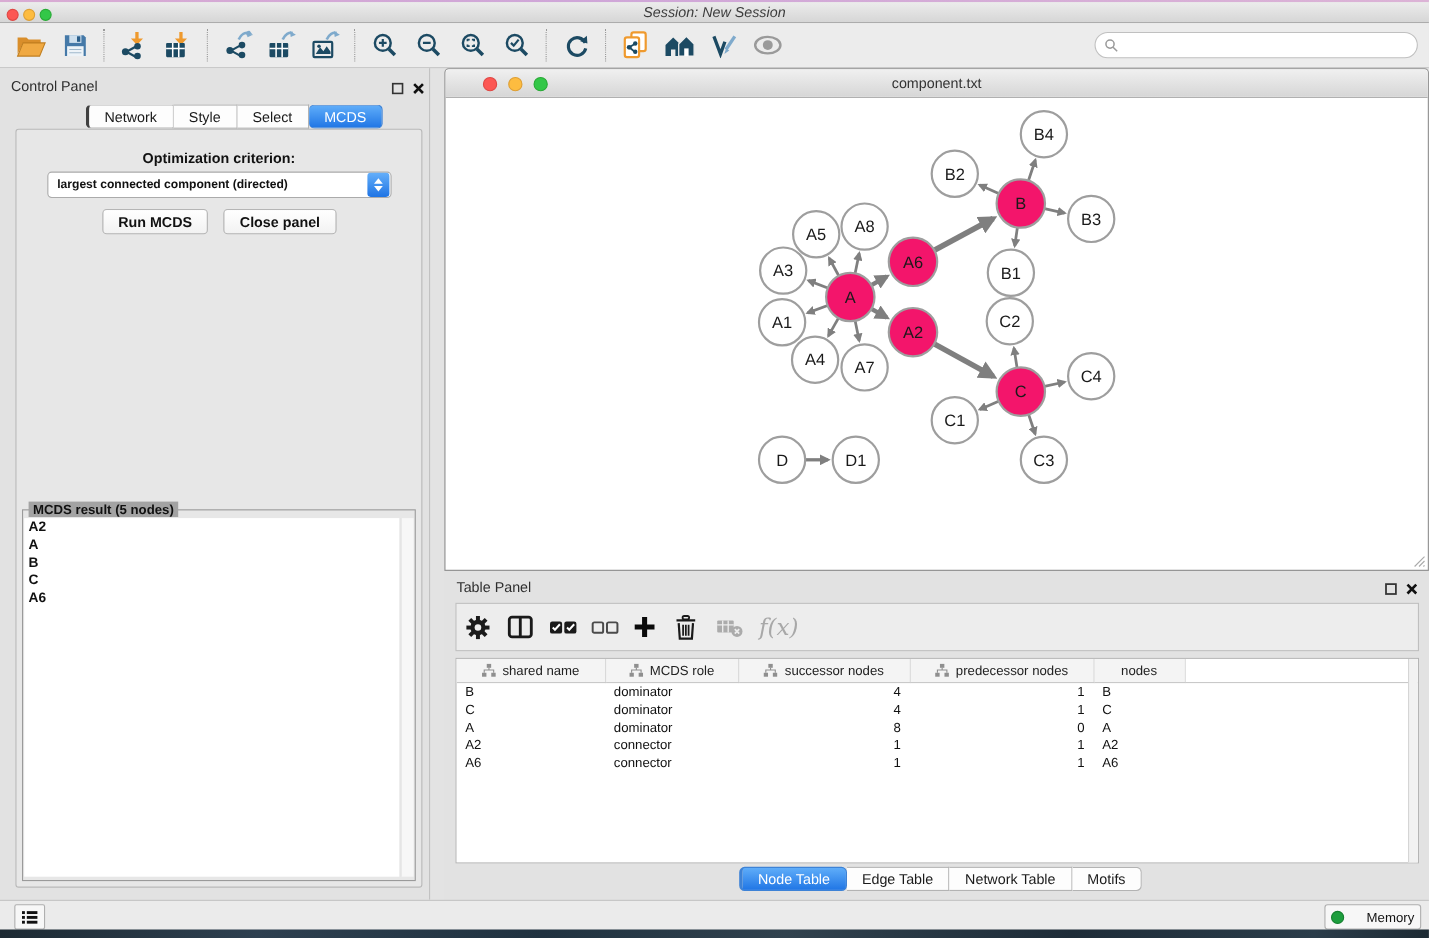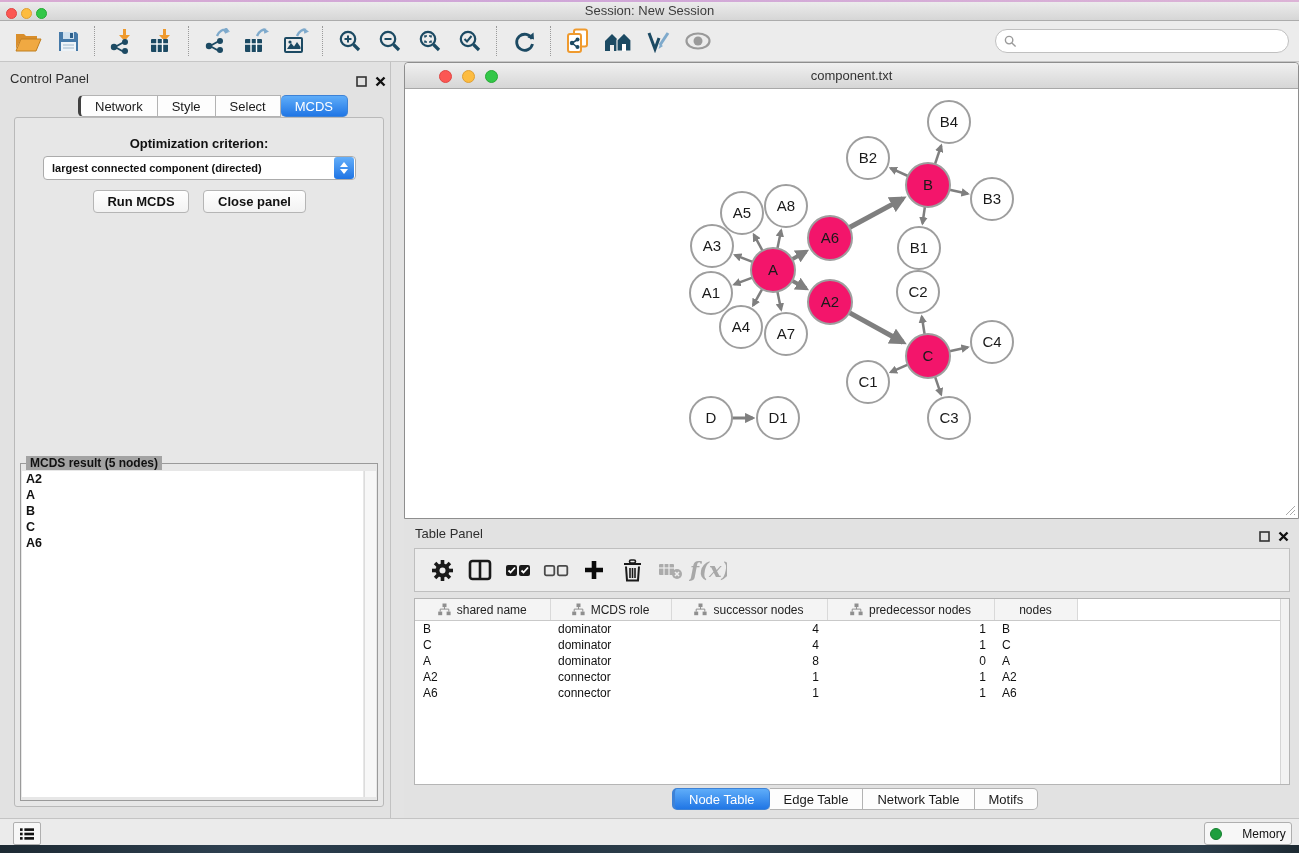--- a/index.html
+++ b/index.html
@@ -2,21 +2,21 @@
 <html><head>
 <meta charset="utf-8">
 <style>
   html,body{margin:0;padding:0;}
   body{width:1299px;height:853px;overflow:hidden;background:#E3E3E3;
        font-family:"Liberation Sans",sans-serif;-webkit-font-smoothing:antialiased;position:relative;}
   .abs{position:absolute;}
   
   .top-strip{left:0;top:0;width:1299px;height:2px;background:linear-gradient(90deg,#d9abd3,#cfa6d8 40%,#dcb3d6);}
   .titlebar{left:0;top:2px;width:1299px;height:18px;background:linear-gradient(#ECECEC,#D6D6D6);
-            border-bottom:1px solid #ACACAC;}
+            border-bottom:1px solid #ACACAC;font-style:italic;}
   .titlebar .title{width:100%;text-align:center;font-size:13px;color:#3c3c3c;line-height:18px;}
   .tlight{position:absolute;border-radius:50%;}
   
   .toolbar{left:0;top:21px;width:1299px;height:41px;background:#ECECEC;border-bottom:1px solid #C6C6C6;
            display:flex;align-items:center;padding-left:8px;box-sizing:border-box;}
   .tbtn{width:40px;height:34px;display:flex;align-items:center;justify-content:center;flex:0 0 auto;}
   .tsep{width:1px;height:30px;margin:0 6px;border-left:1px dotted #9a9a9a;flex:0 0 auto;}
   .searchbox{position:absolute;right:10px;top:8px;width:294px;height:24px;background:#fff;border:1px solid #C0C0C0;
              border-radius:12px;display:flex;align-items:center;padding-left:8px;box-sizing:border-box;}
   .searchbox input{border:none;outline:none;font-size:12px;width:250px;background:transparent;}
@@ -51,21 +51,21 @@
   .netwin{left:404px;top:62px;width:895px;height:457px;background:#fff;border:1px solid #8E8E8E;
           border-radius:4px 4px 0 0;box-sizing:border-box;}
   .netwin .ntitle{position:absolute;left:0;top:0;width:100%;height:25px;background:linear-gradient(#F0F0F0,#D6D6D6);
           border-bottom:1px solid #A8A8A8;border-radius:4px 4px 0 0;}
   .netwin .ntitle .title{text-align:center;font-size:13px;color:#333;line-height:25px;}
   .grip{position:absolute;right:2px;bottom:2px;width:14px;height:14px;}
   
   .tpanel{left:404px;top:519px;width:895px;height:299px;background:#E2E2E2;}
   .ttoolbar{position:absolute;left:10px;top:29px;width:876px;height:44px;background:#EDEDED;border:1px solid #BFBFBF;
             box-sizing:border-box;display:flex;align-items:center;padding-left:8px;}
-  .ttbtn{width:38px;height:36px;display:flex;align-items:center;justify-content:center;flex:0 0 auto;font-weight:bold;}
+  .ttbtn{width:38px;height:36px;display:flex;align-items:center;flex:0 0 auto;}
   .datatable{position:absolute;left:10px;top:79px;width:876px;height:187px;background:#fff;border:1px solid #B5B5B5;
              box-sizing:border-box;overflow:hidden;}
   table{border-collapse:collapse;table-layout:fixed;width:874px;}
   th{height:21px;background:#F4F4F4;border-bottom:1px solid #C9C9C9;border-right:1px solid #D9D9D9;
      font-size:12px;font-weight:normal;color:#222;padding:0;}
   th.filler{background:#fff;border-right:none;}
   th .hwrap{display:flex;align-items:center;justify-content:center;gap:6px;}
   td{height:16px;font-size:12px;color:#111;padding:0 8px;white-space:nowrap;overflow:hidden;}
   td.r{text-align:right;}
   .ttabs{position:absolute;left:268px;top:269px;display:flex;}

